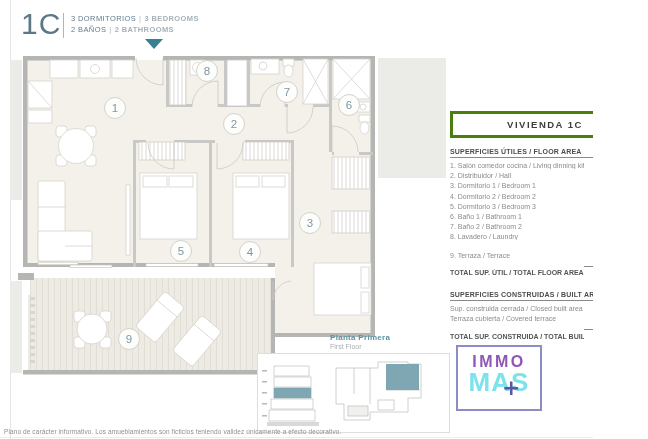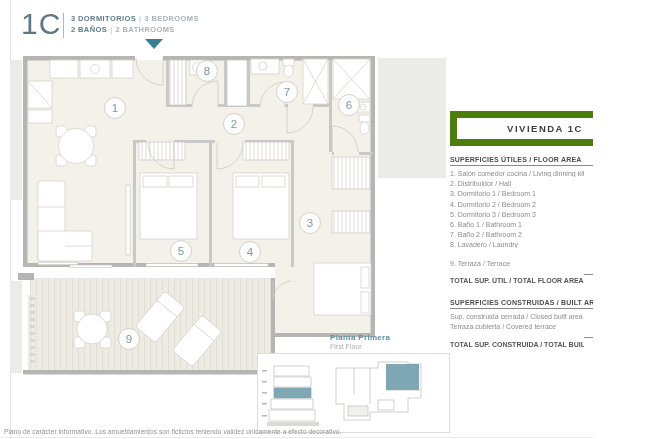--- a/index.html
+++ b/index.html
@@ -7,38 +7,38 @@
         font-family:"Liberation Sans",sans-serif;}
   .edge{position:absolute;background:#e4e4e2;}
   .edge-left{left:10px;top:0;width:1px;height:439px;}
   .edge-right{left:640px;top:0;width:1px;height:439px;}
   .edge-bottom{left:0;top:437px;width:648px;height:1px;background:#ededeb;}
 
   
   .unit-code{position:absolute;left:21px;top:7px;font-size:30px;color:#5d7787;letter-spacing:1px;}
   .hdr-divider{position:absolute;left:63px;top:13px;width:1px;height:25px;background:#aab7be;}
   .header-lines{position:absolute;left:71px;top:13px;font-size:7.5px;line-height:11px;letter-spacing:.4px;white-space:nowrap;}
-  .hl-es{color:#5f7c8c;font-weight:bold;}
+  .hl-es{color:#5f7c8c;font-weight:normal;}
   .hl-sep{color:#b3bcc2;padding:0 3px;}
   .hl-en{color:#a8b2b9;font-weight:bold;}
   .arrow-down{position:absolute;left:145px;top:39px;width:0;height:0;
       border-left:9px solid transparent;border-right:9px solid transparent;border-top:10px solid #3a7e93;}
 
   
   .plan-svg{position:absolute;left:0;top:45px;}
   .plan-caption{position:absolute;left:330px;top:333px;width:118px;line-height:9px;}
   .caption-es{font-size:8px;color:#5b93a3;font-weight:bold;letter-spacing:.3px;}
   .caption-en{font-size:7px;color:#a9adb0;}
 
   
   .siteplan{position:absolute;left:257px;top:353px;width:191px;height:78px;background:#fff;border:1px solid #dddddb;}
 
   
   .area-table{position:absolute;left:450px;top:108px;width:190px;}
-  .ttitle{border:7px solid #4d7c0f;text-align:center;font-size:9.5px;font-weight:bold;
+  .ttitle{border:3px solid #4d7c0f;text-align:center;font-size:9.5px;font-weight:bold;
           letter-spacing:1.5px;color:#3d3d3d;padding:5px 0;margin-top:3px;}
   .tsection{font-size:7px;font-weight:bold;color:#4c4c4c;border-bottom:1px solid #8a8a8a;
             padding-bottom:2px;margin:10px 0 4px 0;letter-spacing:.2px;}
   .trow{display:flex;align-items:baseline;height:10.2px;font-size:7px;color:#8b8b8b;}
   .tlabel{flex:1;white-space:nowrap;overflow:hidden;}
   .tgroup{display:flex;justify-content:flex-end;width:56px;}
   .tval{width:34px;text-align:right;}
   .tunit{width:18px;text-align:right;color:#a8a8a8;}
   .spacer8{height:8px;}
   .trow.total{height:15px;margin-top:4px;color:#555;font-weight:bold;}
@@ -406,16 +406,21 @@
 
     <div class="trow total">
         <span class="tlabel">TOTAL SUP. CONSTRUIDA / TOTAL BUILT AREA</span>
         <span class="tgroup">
           <span class="tval">111.71</span>
           <span class="tunit">m²</span>
         </span>
       </div>
   </div>
 
+  <div class="logo">
+    <div class="logo-top">IMMO</div>
+    <div class="logo-bottom">MAS</div>
+    <div class="logo-plus">+</div>
+  </div>
 
   <div class="disclaimer">Plano de carácter informativo. Los amueblamientos son ficticios teniendo validez únicamente a efecto decorativo.</div>
 
 </div>
 
 </body></html>

